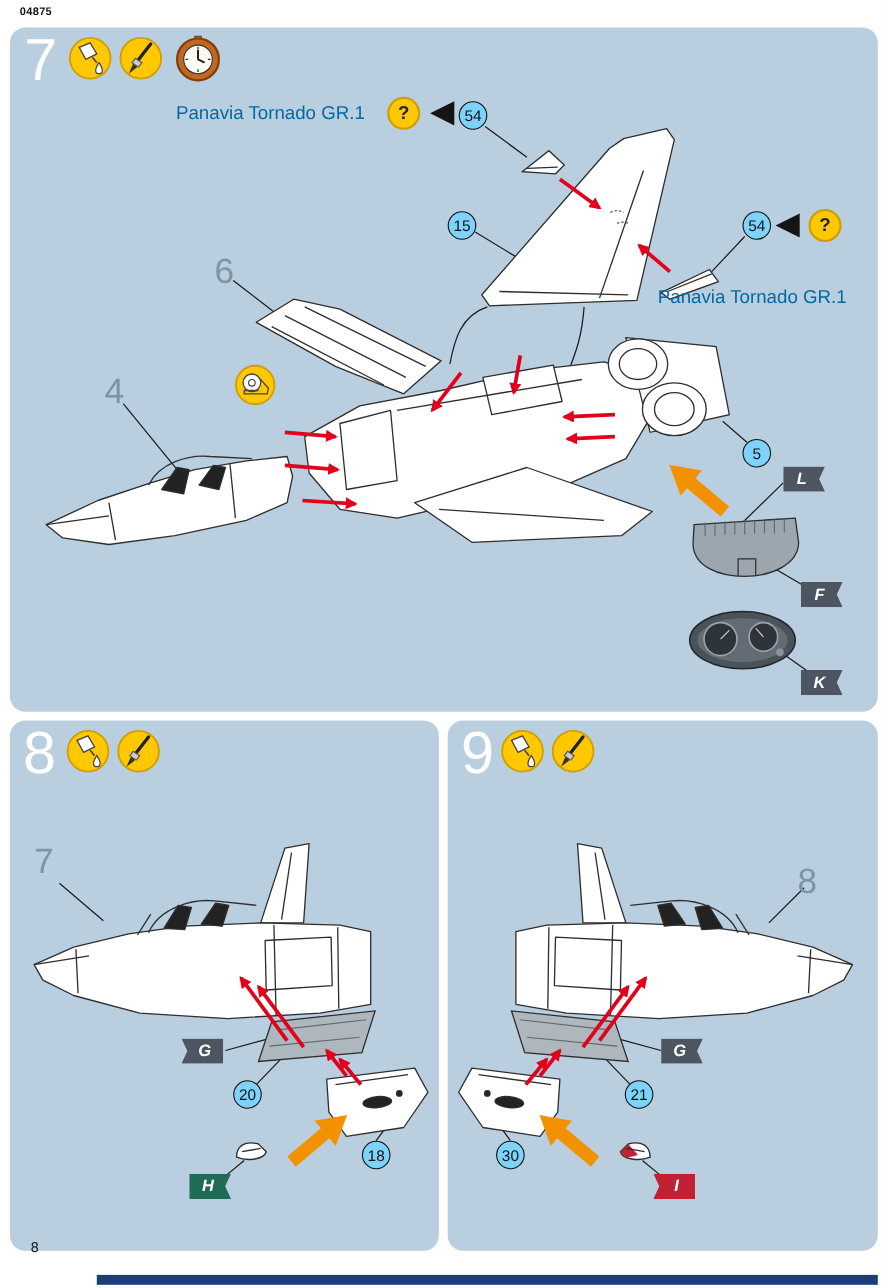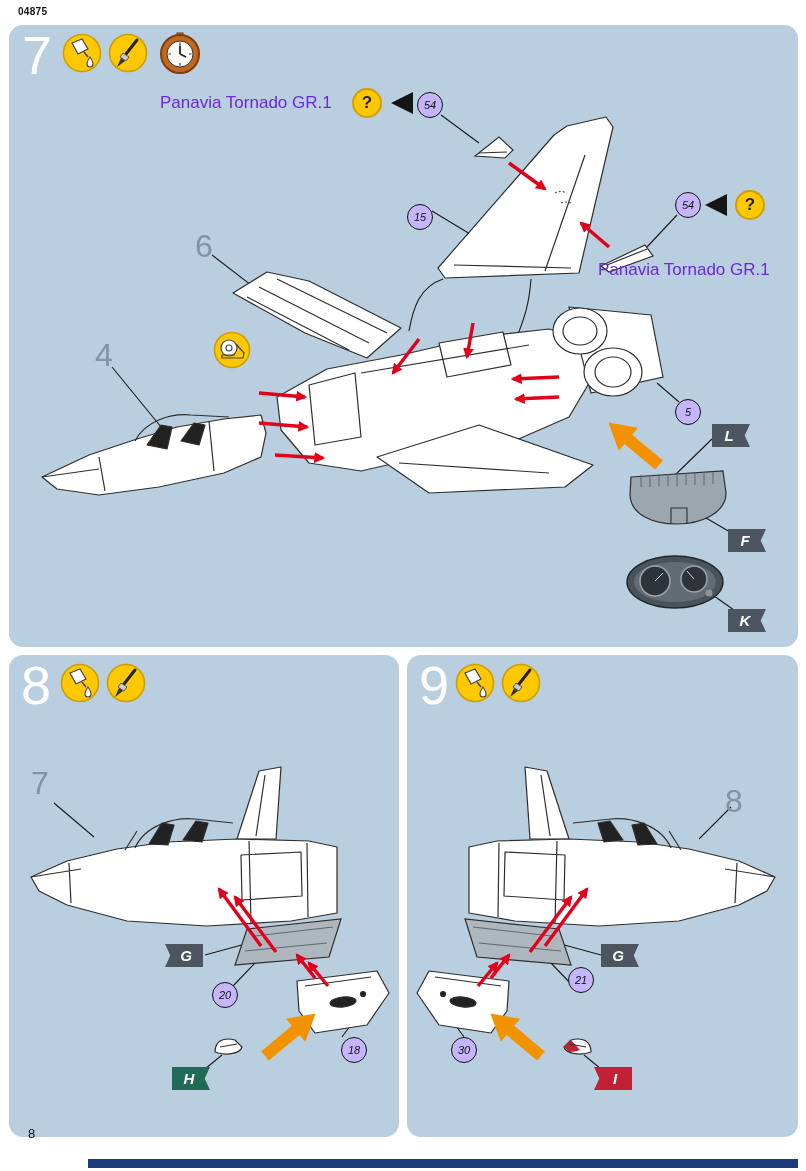--- a/index.html
+++ b/index.html
@@ -8,29 +8,29 @@
   .kitno{position:absolute;left:18px;top:6px;font-size:10px;font-weight:bold;letter-spacing:.3px;}
   .pageno{position:absolute;left:28px;top:1126px;font-size:13px;}
   .footbar{position:absolute;left:88px;top:1159px;width:710px;height:9px;background:#1b3d7c;}
   .panel{position:absolute;background:#b9cede;border-radius:14px;}
   .p7{left:9px;top:25px;width:789px;height:622px;}
   .p8{left:9px;top:655px;width:390px;height:482px;}
   .p9{left:407px;top:655px;width:391px;height:482px;}
   .panel>svg{position:absolute;left:0;top:0;}
   .stepnum{position:absolute;color:#fff;font-size:54px;line-height:1.05;font-weight:400;}
   .icon{position:absolute;display:block;}
-  .dtext{position:absolute;font-size:17px;color:#6d28d9;white-space:nowrap;}
+  .dtext{position:absolute;font-size:17px;color:#0369a1;white-space:nowrap;}
   .qcircle{position:absolute;width:30px;height:30px;border-radius:50%;background:#ffc801;
            border:2px solid #cf9e00;box-sizing:border-box;display:flex;align-items:center;
            justify-content:center;font-size:17px;font-weight:bold;color:#222;}
   .tri{position:absolute;width:0;height:0;border-top:11px solid transparent;
        border-bottom:11px solid transparent;border-right:22px solid #151515;}
-  .co{position:absolute;width:26px;height:26px;border-radius:50%;background:#c4b5fd;
+  .co{position:absolute;width:26px;height:26px;border-radius:50%;background:#7dd3fc;
       border:1.4px solid #111;box-sizing:border-box;display:flex;align-items:center;
-      justify-content:center;font-size:11px;color:#111;font-style:italic;}
+      justify-content:center;font-size:14px;color:#111;}
   .reftext{position:absolute;font-size:32px;color:#7e95a6;line-height:1;}
   .flag{position:absolute;width:38px;height:23px;background:#4d5660;color:#fff;
         font-style:italic;font-weight:bold;font-size:15px;display:flex;align-items:center;
         justify-content:center;}
   .notch-r{clip-path:polygon(0 0,100% 0,86% 50%,100% 100%,0 100%);padding-right:4px;box-sizing:border-box;}
   .notch-l{clip-path:polygon(0 0,100% 0,100% 100%,0 100%,14% 50%);padding-left:4px;box-sizing:border-box;}
   .flag.green{background:#1f6b55;}
   .flag.red{background:#c22033;}
 </style>
 </head>
@@ -177,21 +177,21 @@
     <div class="dtext" style="left:151px;top:68px;">Panavia Tornado GR.1</div>
     <div class="qcircle" style="left:343px;top:63px;">?</div>
     <div class="tri" style="left:382px;top:67px;"></div>
     <div class="co" style="left:408px;top:67px;">54</div>
 
     <div class="co" style="left:666px;top:167px;">54</div>
     <div class="tri" style="left:696px;top:169px;"></div>
     <div class="qcircle" style="left:726px;top:165px;">?</div>
     <div class="dtext" style="left:589px;top:235px;">Panavia Tornado GR.1</div>
 
-    <div class="co" style="left:398px;top:167px;margin-top:12px;">15</div>
+    <div class="co" style="left:398px;top:167px;">15</div>
     <div class="co" style="left:666px;top:374px;">5</div>
     <div class="reftext" style="left:186px;top:205px;">6</div>
     <div class="reftext" style="left:86px;top:314px;">4</div>
 
     <div class="flag notch-r" style="left:703px;top:399px;">L</div>
     <div class="flag notch-r" style="left:719px;top:504px;">F</div>
     <div class="flag notch-r" style="left:719px;top:584px;">K</div>
   </section>
 
   <section class="panel p8">
@@ -258,21 +258,21 @@
           <circle cx="20" cy="20" r="18.5" fill="#ffc801" stroke="#cf9e00" stroke-width="1.6"></circle>
         <line x1="29" y1="7" x2="18" y2="21" stroke="#222" stroke-width="3" stroke-linecap="round"></line>
         <path d="M15,20 L21,24 L18,28 L12,24 Z" fill="#ccc" stroke="#555" stroke-width="1"></path>
         <path d="M13,25 L17,28 L9,34 Z" fill="#333"></path>
         </svg>
     </span>
 
     <div class="reftext" style="left:22px;top:112px;">7</div>
     <div class="flag notch-l" style="left:156px;top:289px;">G</div>
     <div class="co" style="left:203px;top:327px;">20</div>
-    <div class="co" style="left:332px;top:382px;">18</div>
+    <div class="co" style="left:320px;top:382px;">18</div>
     <div class="flag green notch-r" style="left:163px;top:412px;">H</div>
   </section>
 
   <section class="panel p9">
     <svg width="391" height="482" viewBox="0 0 391 482">
       <defs>
         <marker id="m9" viewBox="0 0 10 10" refX="8" refY="5" markerWidth="3.2" markerHeight="3.2" orient="auto-start-reverse">
           <path d="M0,0 L10,5 L0,10 Z" fill="#e2001a"></path>
         </marker>
       </defs>
@@ -333,20 +333,20 @@
       <svg width="40" height="40">
           <circle cx="20" cy="20" r="18.5" fill="#ffc801" stroke="#cf9e00" stroke-width="1.6"></circle>
         <line x1="29" y1="7" x2="18" y2="21" stroke="#222" stroke-width="3" stroke-linecap="round"></line>
         <path d="M15,20 L21,24 L18,28 L12,24 Z" fill="#ccc" stroke="#555" stroke-width="1"></path>
         <path d="M13,25 L17,28 L9,34 Z" fill="#333"></path>
         </svg>
     </span>
 
     <div class="reftext" style="left:318px;top:130px;">8</div>
     <div class="flag notch-r" style="left:194px;top:289px;">G</div>
-    <div class="co" style="left:161px;top:312px;">21</div>
+    <div class="co" style="left:161px;top:327px;">21</div>
     <div class="co" style="left:44px;top:382px;">30</div>
     <div class="flag red notch-l" style="left:187px;top:412px;">I</div>
   </section>
 
   <div class="pageno">8</div>
   <div class="footbar"></div>
 </div>
 
 </body></html>

